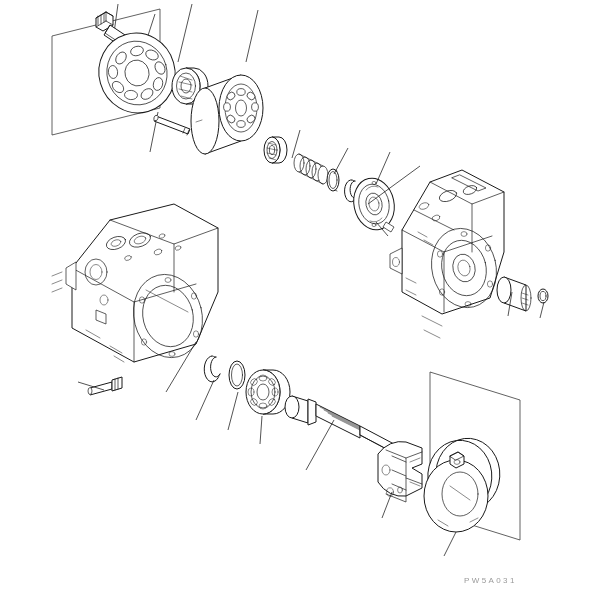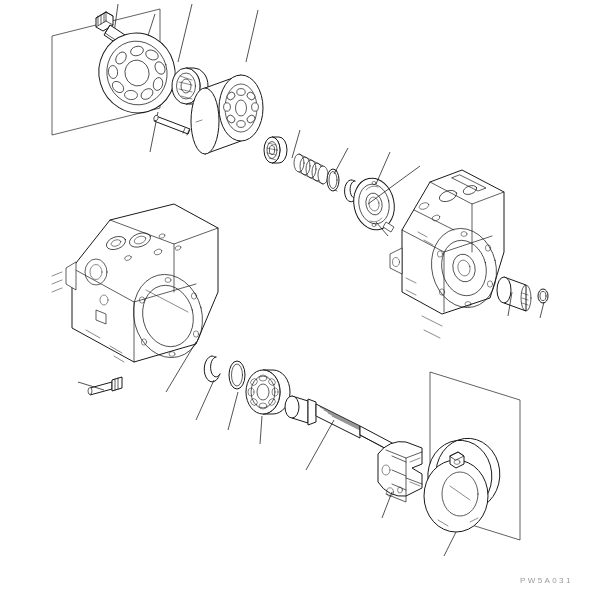--- a/index.html
+++ b/index.html
@@ -3,21 +3,21 @@
 <meta charset="utf-8">
 <title>Exploded Parts Diagram</title>
 <style>
   html,body{margin:0;padding:0;background:#fff;}
   body{width:600px;height:600px;overflow:hidden;
        font-family:"Liberation Sans",sans-serif;}
   #sheet{position:relative;width:600px;height:600px;background:#ffffff;}
   #sheet svg{position:absolute;top:0;left:0;display:block;}
   .partcode{
     position:absolute;
-    left:520px; top:576px;
+    left:464px; top:576px;
     font-family:"Liberation Sans",sans-serif;
     font-size:8px;
     letter-spacing:2.4px;
     color:#9a9a9a;
     white-space:nowrap;
     user-select:none;
   }
 </style>
 </head>
 <body>

